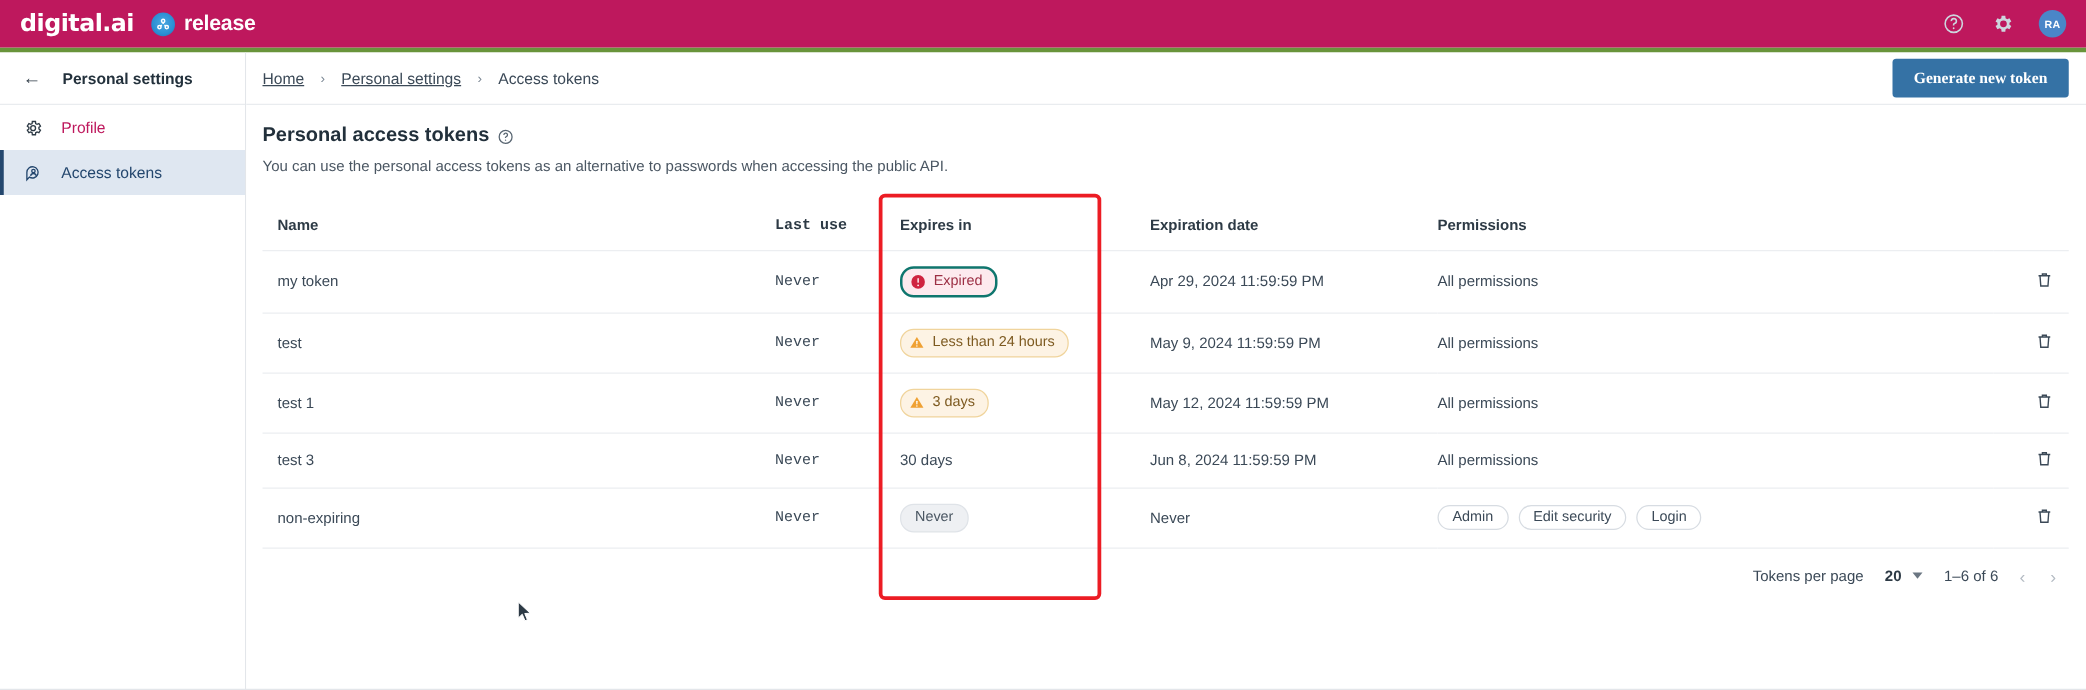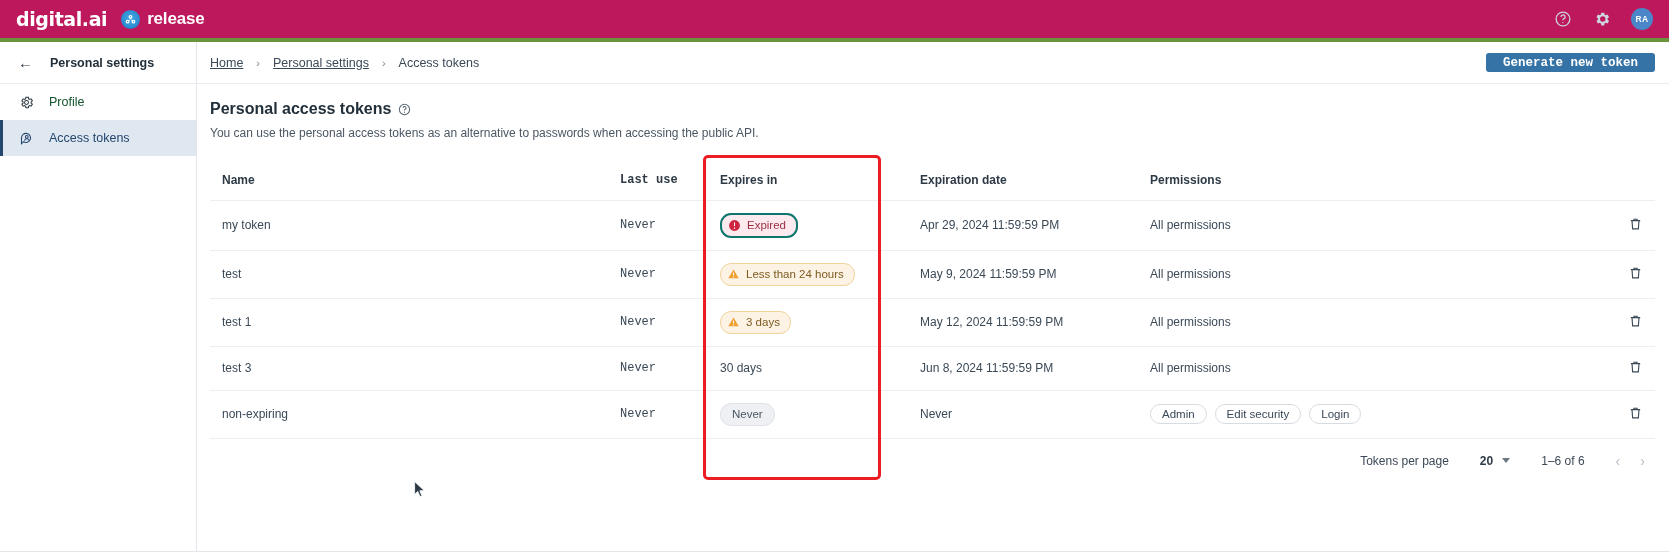--- a/index.html
+++ b/index.html
@@ -52,42 +52,42 @@
     padding: 0 18px; border-bottom: 1px solid #e9ecef;
   }
   .back-arrow { color: #2d3a45; font-size: 15px; line-height: 1; cursor: pointer; }
   .side-title { font-size: 12.5px; font-weight: 700; color: #23313c; }
   .side-item {
     height: 36px; display: flex; align-items: center; gap: 15px;
     padding: 0 18px; position: relative; cursor: pointer;
   }
   .side-item .si-ico { width: 16px; height: 16px; color: #2d3a45; display:flex; align-items:center; justify-content:center; }
   .side-item .si-ico svg { display:block; }
-  .side-item .si-label { font-size: 12.5px; color: #14532d; }
+  .side-item .si-label { font-size: 12.5px; color: #be185d; }
   .side-item.active { background: #dfe7f1; }
   .side-item.active::before {
     content: ""; position: absolute; left: 0; top: 0; bottom: 0; width: 3px; background: #24476e;
   }
   .side-item.active .si-label { color: #24476e; }
   .side-item.active .si-ico { color: #24476e; }
 
   
   .main { flex: 1 1 auto; min-width: 0; display: flex; flex-direction: column; background: #ffffff; }
   .crumbbar {
     height: 42px; flex: 0 0 42px; border-bottom: 1px solid #e9ecef;
     display: flex; align-items: center; padding: 0 14px 0 13px; position: relative;
   }
   .crumbs { display: flex; align-items: center; gap: 13px; }
   .crumb { font-size: 12.5px; color: #3b4957; text-decoration: underline; cursor: pointer; }
   .crumb.current { text-decoration: none; color: #3b4957; cursor: default; }
   .crumb-sep { font-size: 11px; color: #7b8794; }
   .gen-btn {
     margin-left: auto; background: #3572a5; color: #ffffff; border: none; border-radius: 3px;
-    height: 19px; padding: 0 17px; font-size: 12.5px; font-weight: 700; cursor: pointer;
-    font-family: Liberation Mono, monospace;
+    height: 31px; padding: 0 17px; font-size: 12.5px; font-weight: 700; cursor: pointer;
+    font-family: Liberation Serif, serif;
   }
 
   .content { padding: 16px 14px 0 13px; flex: 1 1 auto; min-height: 0; position: relative; }
   .page-title-row { display: flex; align-items: center; gap: 7px; }
   .page-title { font-size: 16px; font-weight: 700; color: #22303b; }
   .help-ico { width: 13px; height: 13px; color: #5a6773; display:flex; }
   .help-ico svg { display:block; }
   .page-sub { margin-top: 8px; font-size: 12px; color: #4b5763; }
 
   
@@ -123,21 +123,21 @@
   .perm-chips { display: flex; gap: 8px; flex-wrap: nowrap; }
   .chip {
     border: 1px solid #d7dce2; border-radius: 11px; padding: 3px 11px;
     font-size: 11.5px; color: #3b4957; background: #ffffff; white-space: nowrap; cursor: pointer;
   }
   .trash { width: 15px; height: 16px; color: #3b4957; display: inline-flex; cursor: pointer; }
   .trash svg { display: block; }
 
   
   .pager {
-    display: flex; align-items: center; justify-content: flex-end; gap: 31px;
+    display: flex; align-items: center; justify-content: flex-end; gap: 17px;
     padding: 15px 10px 0 0; font-size: 12px; color: #3b4957;
   }
   .pg-label { color: #3b4957; }
   .pg-select { display: inline-flex; align-items: center; gap: 9px; cursor: pointer; }
   .pg-select .val { font-weight: 700; color: #2d3a45; }
   .caret { width: 0; height: 0; border-left: 4px solid transparent; border-right: 4px solid transparent; border-top: 5px solid #6b7682; }
   .pg-range { color: #3b4957; }
   .pg-arrows { display: inline-flex; align-items: center; gap: 20px; }
   .pg-arrow { color: #b4bbc3; font-size: 14px; line-height: 1; cursor: pointer; user-select: none; }
 

